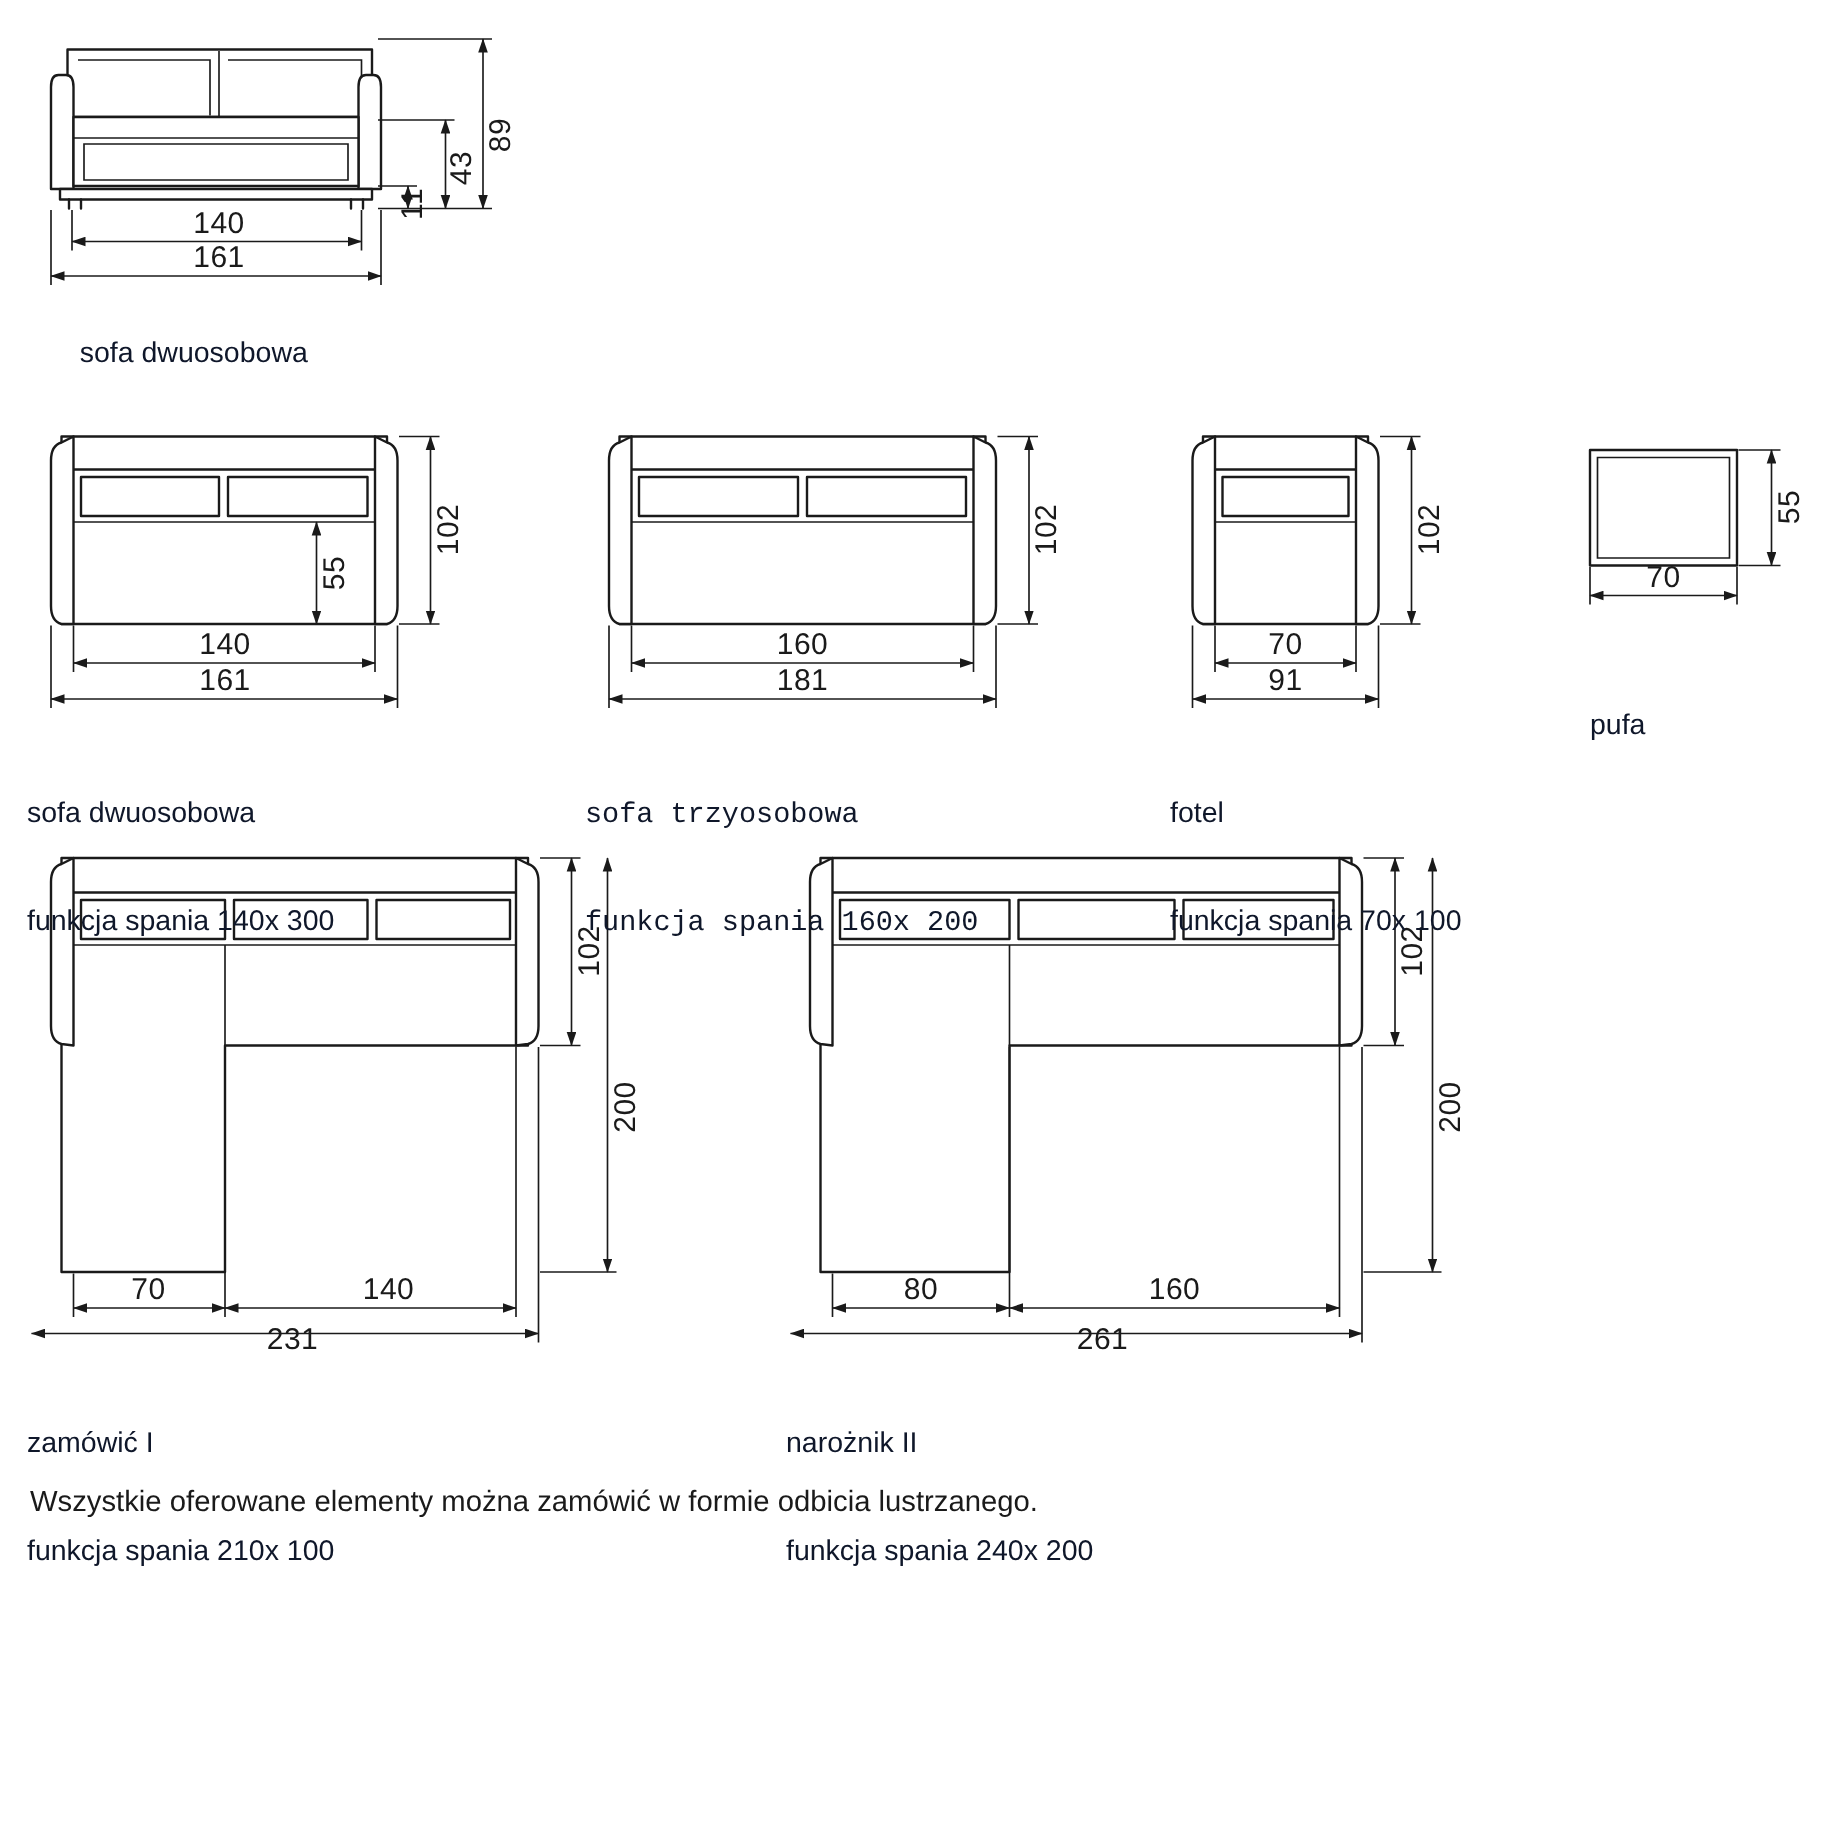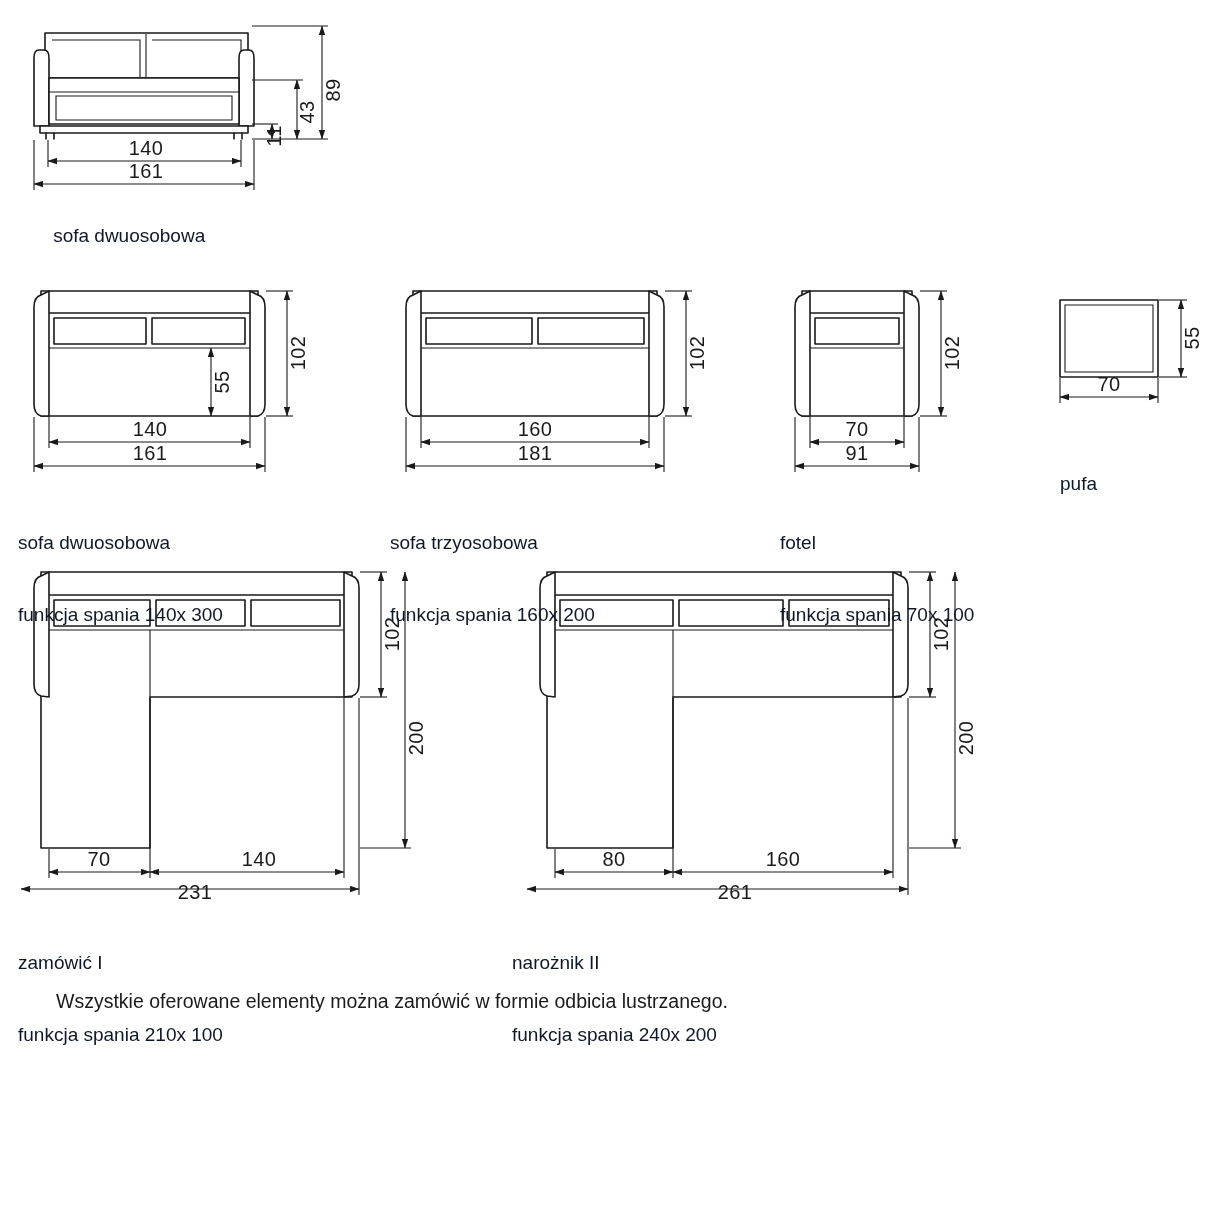--- a/index.html
+++ b/index.html
@@ -61,21 +61,20 @@
     line-height: 24px;
     color: #0f172a;
     white-space: pre;
   }
   .footnote {
     position: absolute;
     font-family: "Liberation Sans", sans-serif;
     font-size: 19.5px;
     color: #1a1a1a;
     white-space: pre;
-    margin-left: 36px;
   }
 </style>
 </head>
 <body>
 
 <div id="sheet">
 
   <svg class="diagram" viewBox="0 0 1224 1224">
     <defs>
       <marker id="arrow-end" markerWidth="10" markerHeight="10" refX="9" refY="3.2" orient="auto" markerUnits="userSpaceOnUse">
@@ -308,39 +307,39 @@
 
   <div class="caption" style="left:32px; top:200px;">
     <span>sofa dwuosobowa</span>
   </div>
 
   <div class="caption" style="left:18px; top:483px;">
     <div>sofa dwuosobowa</div>
     <div>funkcja spania 140x 300</div>
   </div>
 
-  <div class="caption" style="left:390px; top:483px;">
+  <div class="caption" style="left:390px; top:483px;font-family:Liberation Mono, monospace;">
     <div>sofa trzyosobowa</div>
     <div>funkcja spania 160x 200</div>
   </div>
 
   <div class="caption" style="left:780px; top:483px;">
     <div>fotel</div>
     <div>funkcja spania 70x 100</div>
   </div>
 
   <div class="caption" style="left:1060px; top:424px;">
     <div>pufa</div>
   </div>
 
   <div class="caption" style="left:18px; top:903px;">
     <div>zamówić I</div>
     <div>funkcja spania 210x 100</div>
   </div>
 
-  <div class="caption" style="left:512px; top:903px;">
+  <div class="caption" style="left:524px; top:903px;">
     <div>narożnik II</div>
     <div>funkcja spania 240x 200</div>
   </div>
 
   <div class="footnote" style="left:20px; top:990px;">Wszystkie oferowane elementy można zamówić w formie odbicia lustrzanego.</div>
 
 </div>
 
 </body></html>

